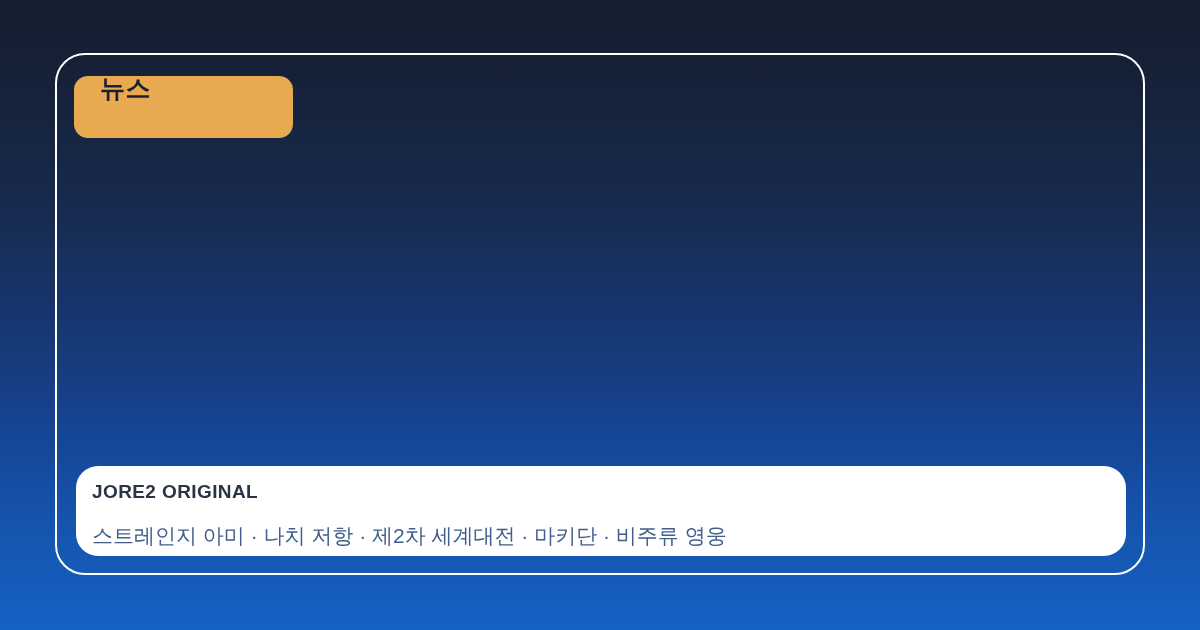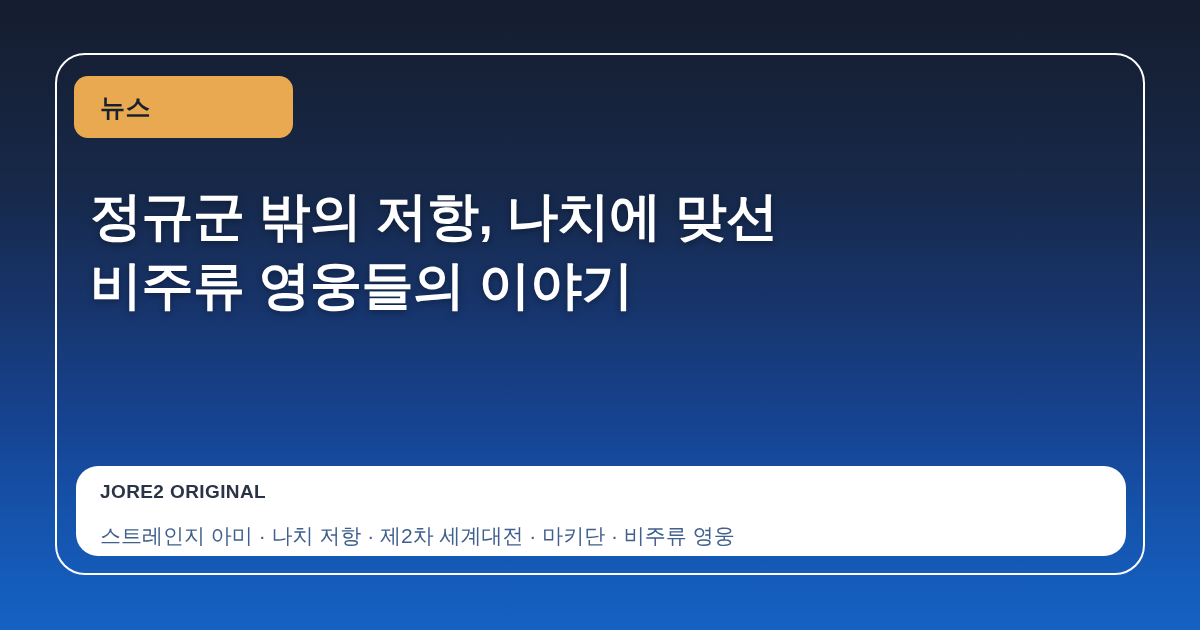--- a/index.html
+++ b/index.html
@@ -44,21 +44,21 @@
   
   .badge {
     position: absolute;
     left: 74px;
     top: 76px;
     min-width: 219px;
     height: 62px;
     background: #e8a951;
     border-radius: 14px;
     display: flex;
-    align-items: center;
+    align-items: flex-start;
     box-sizing: border-box;
     padding: 0 26px;
   }
   .badge-label {
     font-size: 25px;
     font-weight: bold;
     color: #18202e;
     letter-spacing: 0.5px;
     line-height: 1;
   }
@@ -84,21 +84,21 @@
   
   .footer-panel {
     position: absolute;
     left: 76px;
     top: 466px;
     width: 1050px;
     height: 90px;
     background: #ffffff;
     border-radius: 22px;
     box-sizing: border-box;
-    padding: 14px 30px 0 24px;
+    padding: 14px 30px 0 16px;
   }
   .footer-brand {
     font-size: 19px;
     font-weight: 600;
     color: #2b3445;
     letter-spacing: 0.4px;
     line-height: 1.25;
   }
   .footer-tags {
     margin-top: 18px;
@@ -112,23 +112,19 @@
 <body>
 
 <div class="canvas">
 
   <div class="card"></div>
 
   <div class="badge">
     <span class="badge-label">뉴스</span>
   </div>
 
-  <div class="headline">
-    <span class="headline-line">정규군 밖의 저항, 나치에 맞선</span>
-    <span class="headline-line">비주류 영웅들의 이야기</span>
-  </div>
 
   <div class="footer-panel">
     <div class="footer-brand">JORE2 ORIGINAL</div>
     <div class="footer-tags">스트레인지 아미 · 나치 저항 · 제2차 세계대전 · 마키단 · 비주류 영웅</div>
   </div>
 
 </div>
 
 </body></html>

